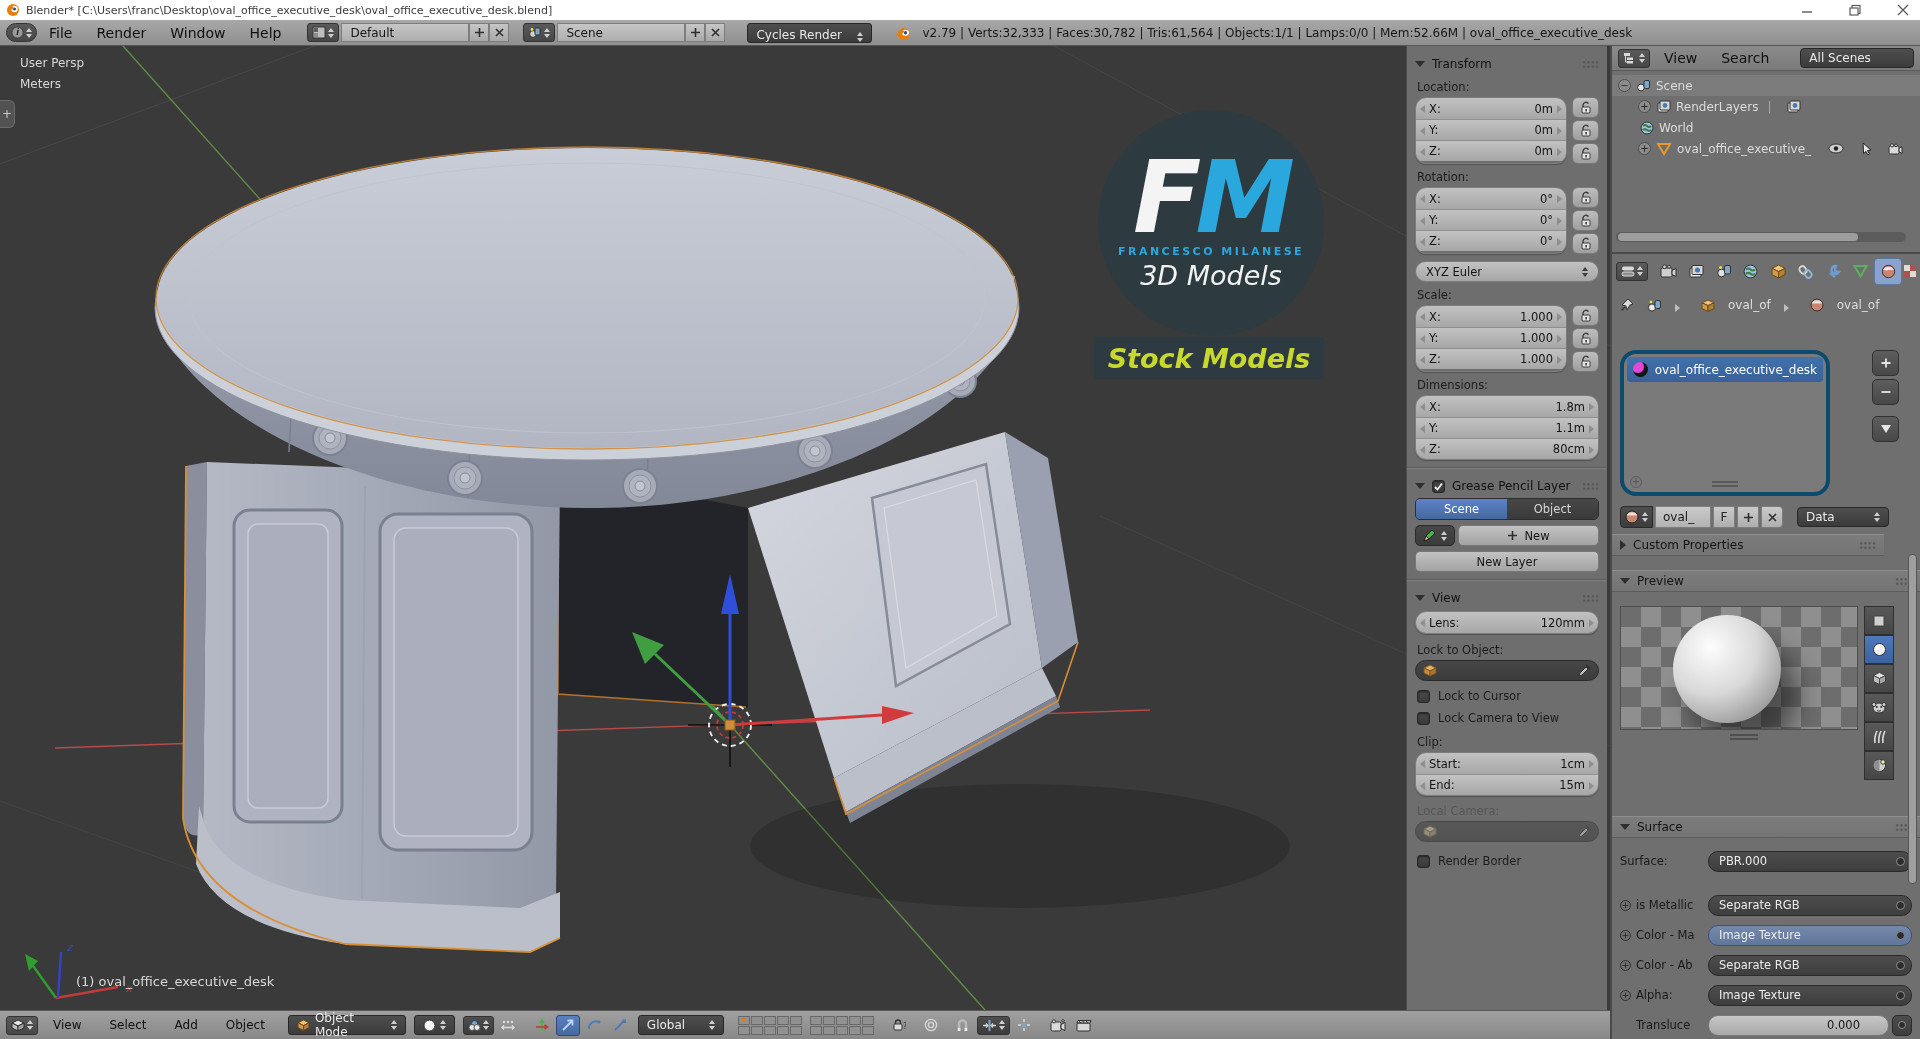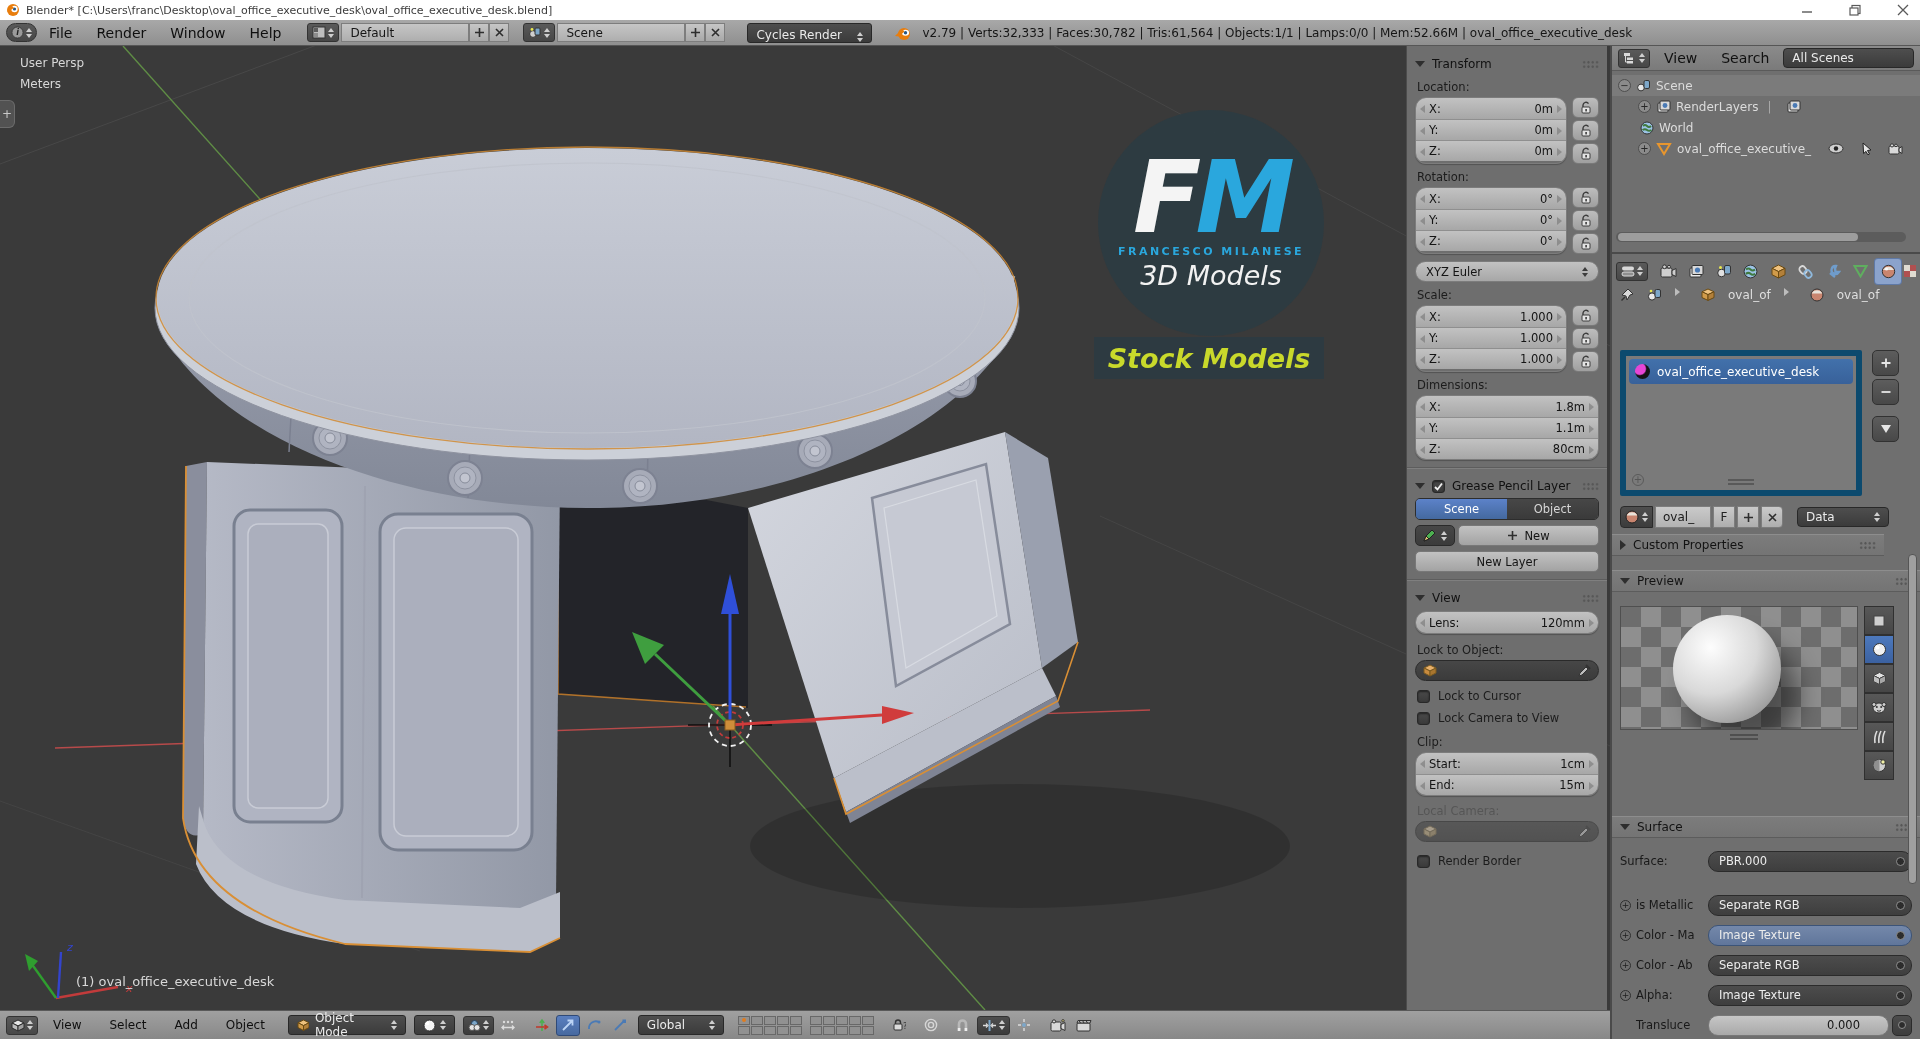--- a/index.html
+++ b/index.html
@@ -75,23 +75,23 @@
   #outliner-hdr { height:25px; background:linear-gradient(#8b8b8b,#7a7a7a); border-bottom:1px solid #5a5a5a; display:flex; align-items:center; padding:0 6px; gap:4px; color:#101010; }
   .olrow { display:flex; align-items:center; height:21px; color:#dcdcdc; font-size:12px; gap:5px; padding-left:6px; position:relative; }
   .olrow.hl { background:#7b7b7b; }
   .expando { width:13px; height:13px; border-radius:50%; border:1px solid #4e4e4e; background:#8b8b8b; color:#262626; font-size:10px; line-height:11px; text-align:center; }
   #ol-scroll { position:absolute; left:4px; top:186px; width:290px; height:10px; background:#5c5c5c; border-radius:5px; }
   #ol-scroll .handle { position:absolute; left:2px; top:1px; width:240px; height:8px; background:#9d9d9d; border-radius:4px; }
   #props { position:absolute; left:0; top:206px; width:308px; height:787px; background:#6f6f6f; border-top:2px solid #4a4a4a; overflow:hidden; }
   #prop-tabs { display:flex; align-items:center; height:34px; padding:0 4px; gap:2px; }
   .ptab { width:27px; height:25px; display:flex; align-items:center; justify-content:center; border-radius:3px; }
   .ptab.active { background:#8ba3cc; box-shadow:0 0 0 1px #5f79a6; }
-  #breadcrumb { display:flex; align-items:flex-start; height:24px; padding:0 8px; gap:13px; color:#dedede; font-size:12px; }
+  #breadcrumb { display:flex; align-items:flex-end; height:24px; padding:0 8px; gap:13px; color:#dedede; font-size:12px; }
   .crumb-arrow { width:0; height:0; border-top:4px solid transparent; border-bottom:4px solid transparent; border-left:5px solid #bdbdbd; }
-  #matlistwrap { position:absolute; left:8px; top:96px; width:242px; height:146px; background:#7a7a7a; border:6px solid #0c4a6e; border-radius:2px; }
+  #matlistwrap { position:absolute; left:8px; top:96px; width:210px; height:146px; background:#7a7a7a; border:4px solid #0c4a6e; border-radius:16px; }
   #matrow { position:absolute; left:3px; top:3px; right:3px; height:25px; background:linear-gradient(#4271ab,#38619a); border-radius:4px; display:flex; align-items:center; gap:7px; padding:0 6px; color:#fff; font-size:12px; }
   .matball { width:15px; height:15px; border-radius:50%; background:radial-gradient(circle at 32% 32%, #e646d6 0 38%, #141414 48%); }
   #matgrip { position:absolute; bottom:5px; left:50%; width:26px; margin-left:-13px; border-top:2px solid #595959; border-bottom:2px solid #595959; height:6px; }
   #matplus { position:absolute; left:6px; bottom:4px; width:12px; height:12px; border-radius:50%; border:1px solid #5a5a5a; color:#565656; font-size:10px; line-height:10px; text-align:center; }
   .sidebtns { position:absolute; left:260px; top:96px; display:flex; flex-direction:column; gap:3px; }
   .sbtn { width:27px; height:26px; border-radius:5px; background:linear-gradient(#5d5d5d,#484848); border:1px solid #323232; color:#e6e6e6; display:flex; align-items:center; justify-content:center; font-size:13px; }
   #matname-row { position:absolute; left:8px; top:252px; width:292px; height:22px; display:flex; gap:2px; align-items:center; }
   .nm-dark { height:22px; border-radius:4px 0 0 4px; background:linear-gradient(#4e4e4e,#3c3c3c); border:1px solid #2a2a2a; display:flex; align-items:center; padding:0 4px; gap:3px; }
   .nm-field { height:22px; background:linear-gradient(#cacaca,#b2b2b2); border:1px solid #7d7d7d; color:#1a1a1a; display:flex; align-items:center; padding:0 7px; font-size:12px; }
   .nm-btn { height:22px; min-width:22px; background:linear-gradient(#cacaca,#aeaeae); border:1px solid #7d7d7d; color:#222; display:flex; align-items:center; justify-content:center; font-size:12px; }
@@ -660,21 +660,21 @@
             <rect x="4" y="9" width="6" height="2.5" fill="#d9d9d9"></rect>
             <path d="M2.5 4 v6 h1.5" stroke="#d9d9d9" fill="none"></path>
           </svg>
         <span class="updn">
             <i class="u"></i>
             <i class="d"></i>
           </span>
       </span>
       <span class="menuitem" style="padding:0 10px;">View</span>
       <span class="menuitem" style="padding:0 10px;">Search</span>
-      <span class="dsel" style="margin-left:0; width:140px; border-radius:4px;">
+      <span class="dsel" style="margin-left:17px; width:140px; border-radius:4px;">
         <span>All Scenes</span>
       </span>
     </div>
     <div style="padding-top:4px;">
       <div class="olrow hl">
         <span class="expando">−</span>
         <svg width="15" height="13">
             <circle cx="5" cy="8.5" r="3.4" fill="#e8e8e8" stroke="#333"></circle>
             <rect x="8" y="1.5" width="5.5" height="8" rx="1.5" fill="#7da7c9" stroke="#333"></rect>
           </svg>

